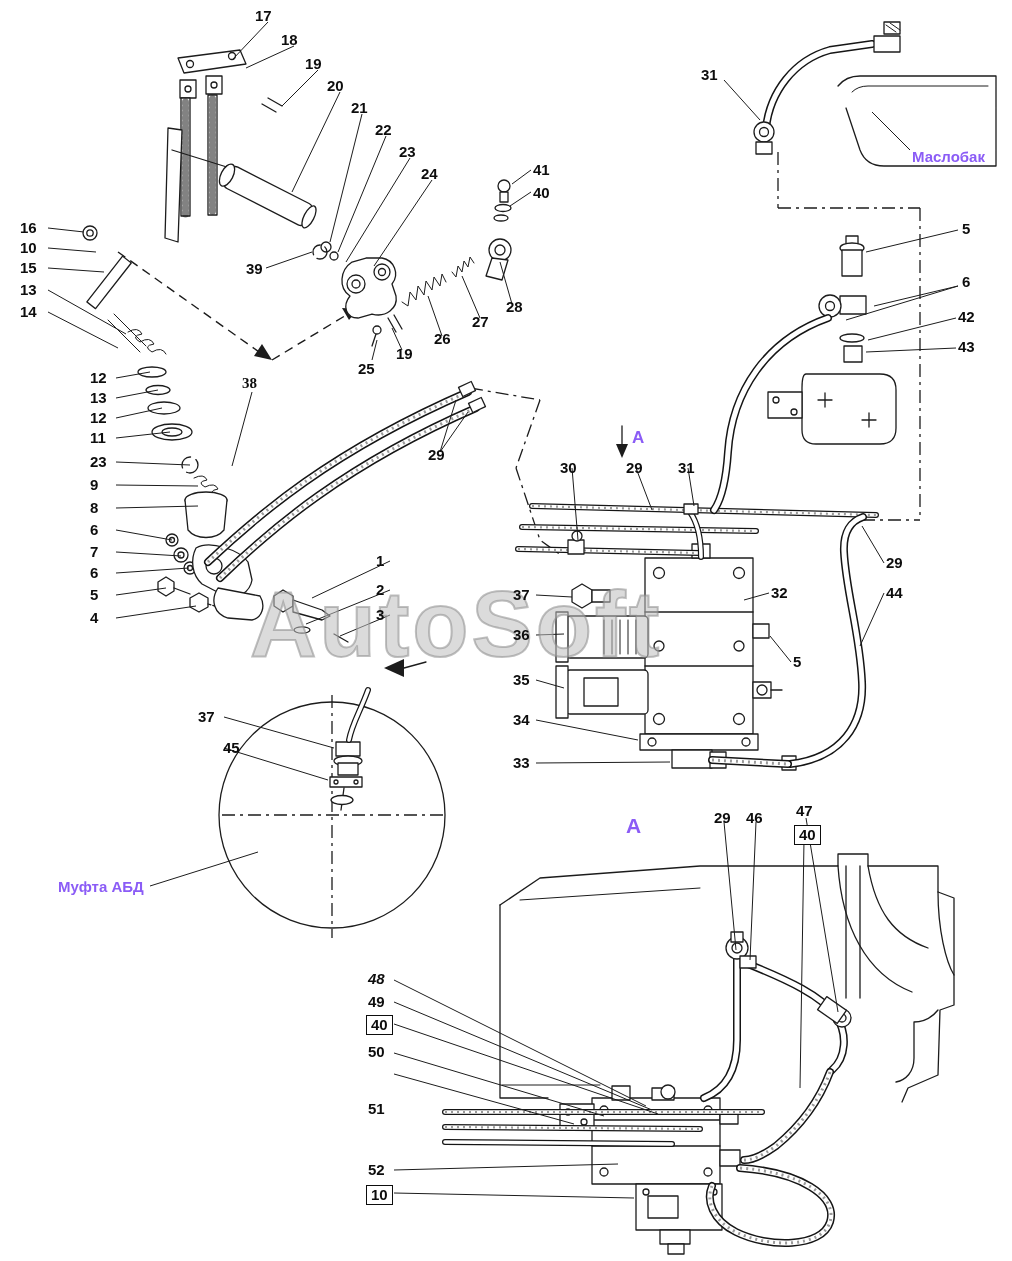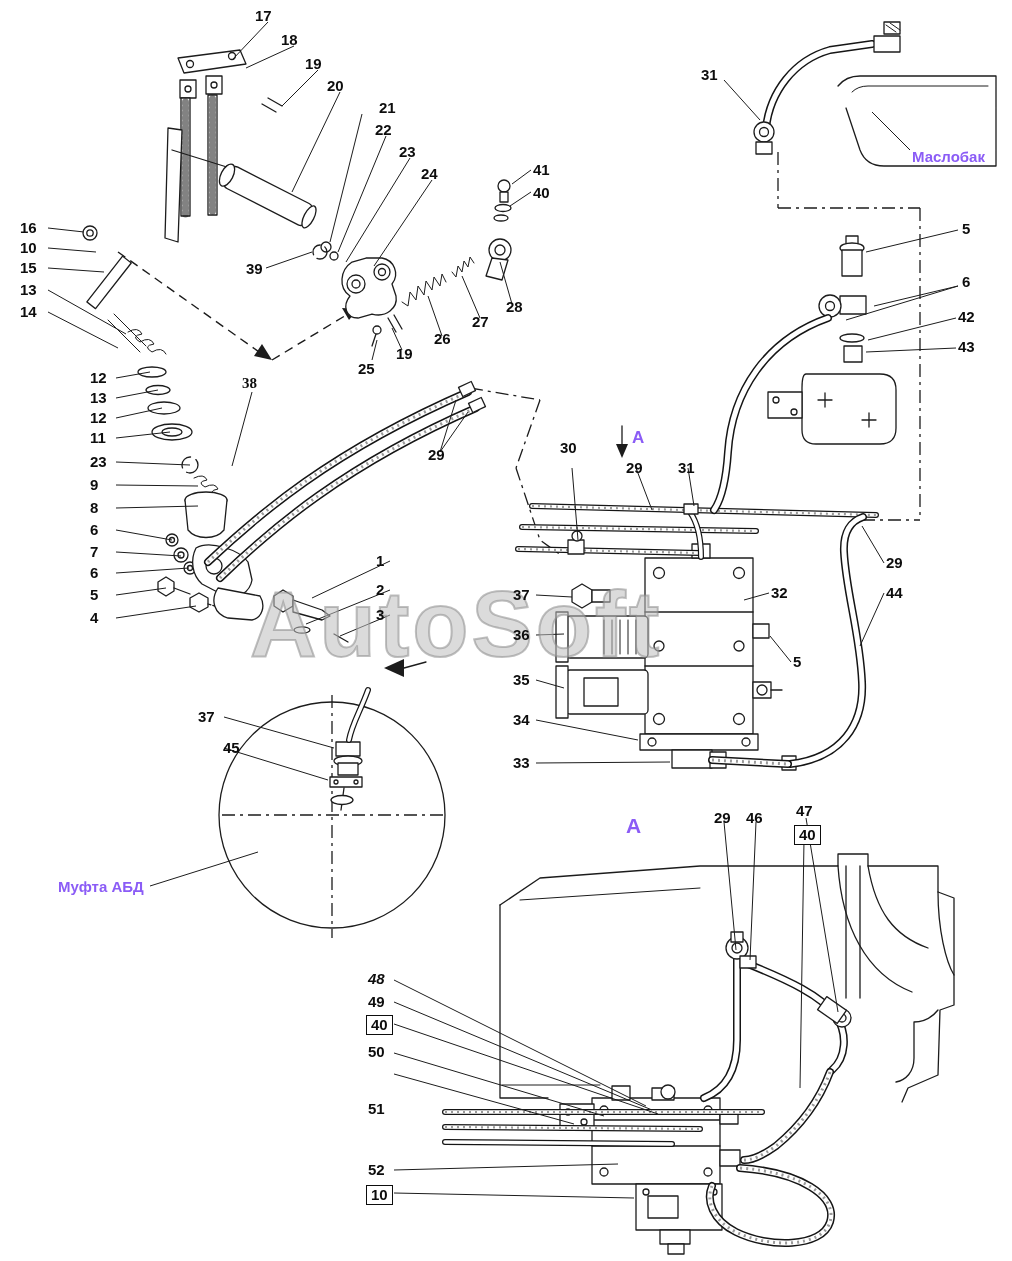--- a/index.html
+++ b/index.html
@@ -424,21 +424,21 @@
 <div class="text-label" style="left:912px;top:148px">Маслобак</div>
 <div class="text-label" style="left:58px;top:878px">Муфта АБД</div>
 <div class="text-label view-letter" style="left:626px;top:814px">А</div>
 <div class="text-label arrow-letter" style="left:632px;top:428px">А</div>
 
 <div class="stage">
       <div class="callout" style="left: 255px; top: 8px;">17</div>
       <div class="callout" style="left: 281px; top: 32px;">18</div>
       <div class="callout" style="left: 305px; top: 56px;">19</div>
       <div class="callout" style="left: 327px; top: 78px;">20</div>
-      <div class="callout" style="left: 351px; top: 100px; margin-left: 28px;">21</div>
+      <div class="callout" style="left: 351px; top: 100px;">21</div>
       <div class="callout" style="left: 375px; top: 122px;">22</div>
       <div class="callout" style="left: 399px; top: 144px;">23</div>
       <div class="callout" style="left: 421px; top: 166px;">24</div>
       <div class="callout" style="left: 533px; top: 162px;">41</div>
       <div class="callout" style="left: 533px; top: 185px;">40</div>
       <div class="callout" style="left: 20px; top: 220px;">16</div>
       <div class="callout" style="left: 20px; top: 240px;">10</div>
       <div class="callout" style="left: 20px; top: 260px;">15</div>
       <div class="callout" style="left: 20px; top: 282px;">13</div>
       <div class="callout" style="left: 20px; top: 304px;">14</div>
@@ -460,21 +460,21 @@
       <div class="callout" style="left: 90px; top: 430px;">11</div>
       <div class="callout" style="left: 90px; top: 454px;">23</div>
       <div class="callout" style="left: 90px; top: 477px;">9</div>
       <div class="callout" style="left: 90px; top: 500px;">8</div>
       <div class="callout" style="left: 90px; top: 522px;">6</div>
       <div class="callout" style="left: 90px; top: 544px;">7</div>
       <div class="callout" style="left: 90px; top: 565px;">6</div>
       <div class="callout" style="left: 90px; top: 587px;">5</div>
       <div class="callout" style="left: 90px; top: 610px;">4</div>
       <div class="callout" style="left: 428px; top: 447px;">29</div>
-      <div class="callout" style="left: 560px; top: 440px;">30</div>
+      <div class="callout" style="left: 560px; top: 460px;">30</div>
       <div class="callout" style="left: 626px; top: 460px;">29</div>
       <div class="callout" style="left: 678px; top: 460px;">31</div>
       <div class="callout" style="left: 376px; top: 553px;">1</div>
       <div class="callout" style="left: 376px; top: 582px;">2</div>
       <div class="callout" style="left: 376px; top: 607px;">3</div>
       <div class="callout" style="left: 513px; top: 587px;">37</div>
       <div class="callout" style="left: 513px; top: 627px;">36</div>
       <div class="callout" style="left: 513px; top: 672px;">35</div>
       <div class="callout" style="left: 513px; top: 712px;">34</div>
       <div class="callout" style="left: 513px; top: 755px;">33</div>

